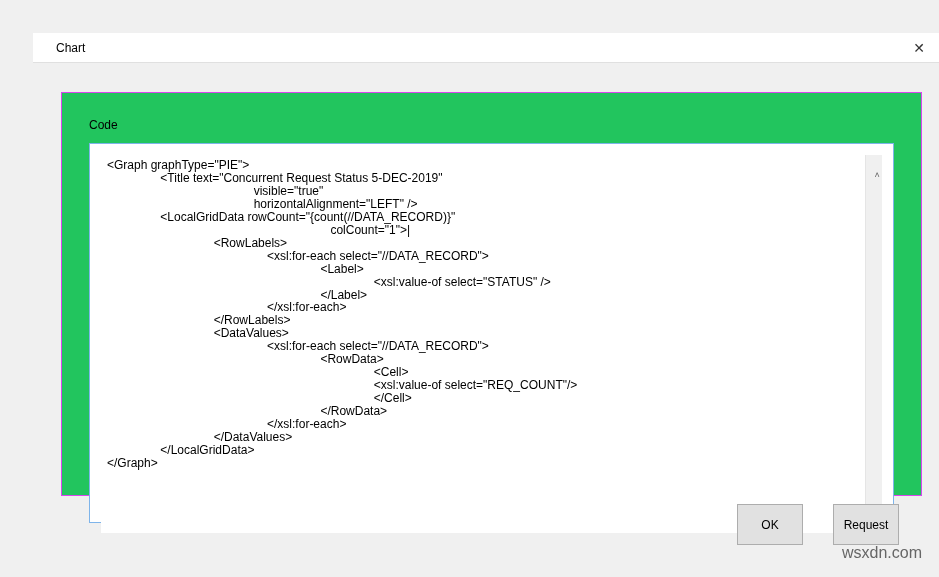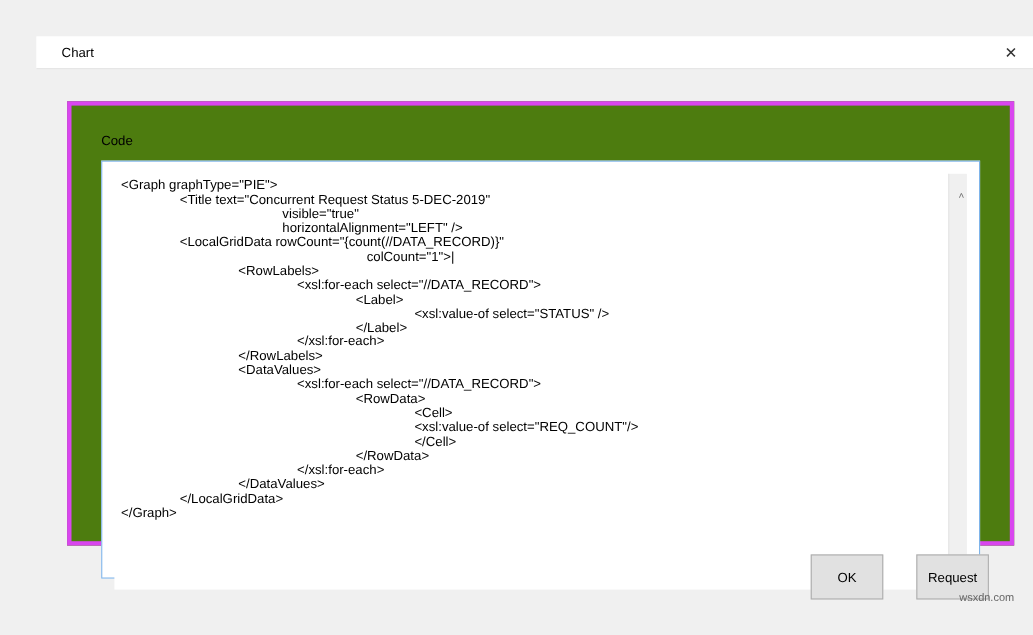--- a/index.html
+++ b/index.html
@@ -47,22 +47,22 @@
       top: 1px;
     }
     .tab.active {
       background: #fff;
       border: 1px solid #c5c5c5;
       border-bottom: 1px solid #fff;
       border-radius: 2px 2px 0 0;
     }
     .panel-outer {
       margin: 0 14px 8px 14px;
-      background: #4d7c0f;
-      border: 4px solid #d946ef;
+      background: #22c55e;
+      border: 1px solid #d946ef;
       padding: 14px 16px 72px 16px;
       height: 404px;
       position: relative;
     }
     .code-label {
       font-size: 12px;
       margin-bottom: 2px;
       color: #000;
     }
     .code-area-wrap {
@@ -117,23 +117,23 @@
       min-width: 66px;
       height: 41px;
       background: #e1e1e1;
       border: 1px solid #adadad;
       font-size: 12px;
       font-family: inherit;
       cursor: pointer;
     }
     .watermark {
       position: absolute;
-      bottom: 17px;
+      bottom: 4px;
       right: 6px;
-      font-size: 10px;
+      font-size: 16px;
       color: #666;
       font-family: Arial, sans-serif;
     }
   </style>
 </head>
 <body>
 
 <div class="titlebar">
   <span class="titlebar-title">Chart</span>
   <span class="close-btn">✕</span>

